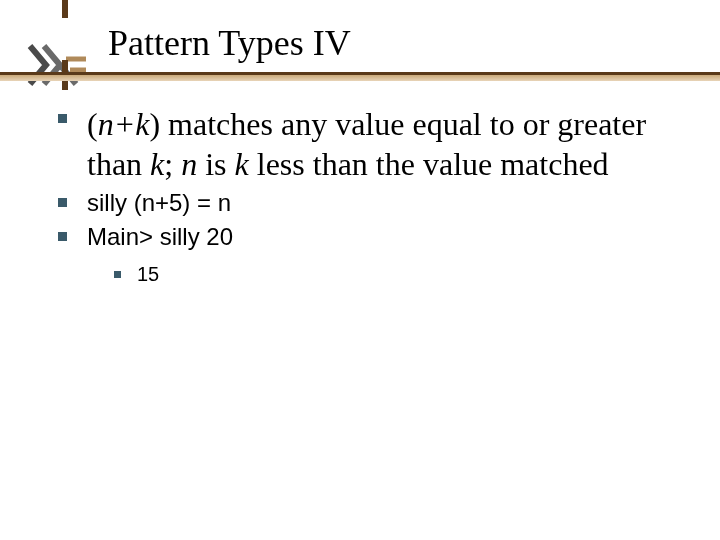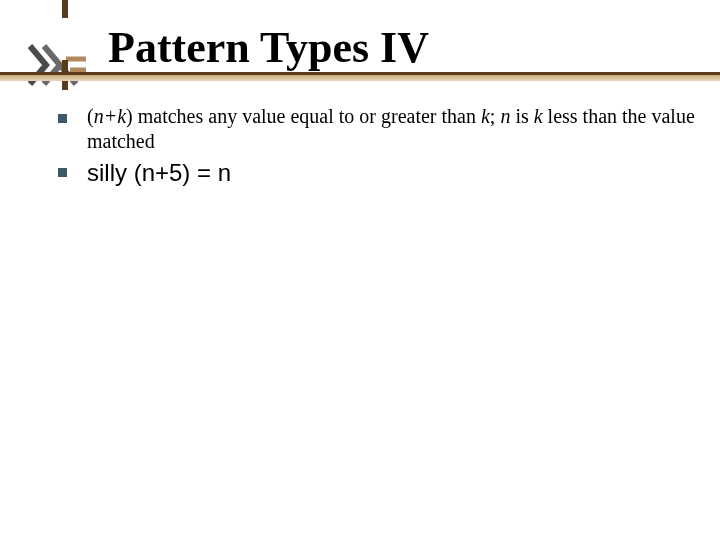--- a/index.html
+++ b/index.html
@@ -19,22 +19,22 @@
     box-sizing: border-box;
   }
   .header {
     position: relative;
     height: 88px;
   }
   .title {
     position: absolute;
     left: 108px;
     top: 22px;
-    font-size: 44px;
-    font-weight: 700;
+    font-size: 36px;
+    font-weight: 400;
     font-family: "Times New Roman", serif;
   }
   .underline-dark {
     position: absolute;
     left: 0;
     top: 72px;
     height: 3px;
     width: 720px;
     background: #5a3a1a;
   }
@@ -90,21 +90,21 @@
   }
   .sq-small {
     flex: 0 0 auto;
     width: 7px;
     height: 7px;
     background: #3a5a6a;
     margin-top: 9px;
     margin-right: 16px;
   }
   .li-text {
-    font-size: 20px;
+    font-size: 32px;
     line-height: 1.25;
     font-family: "Times New Roman", serif;
   }
   .li-text-sans {
     font-size: 24px;
     line-height: 1.25;
     font-family: Liberation Sans, sans-serif;
   }
   .sub {
     margin-left: 56px;
@@ -143,16 +143,24 @@
       <div class="li-text">
         <span>(</span><span class="ital">n</span><span class="ital">+</span><span class="ital">k</span><span>)</span><span> matches any value equal to or greater than </span><span class="ital">k</span><span>; </span><span class="ital">n</span><span> is </span><span class="ital">k</span><span> less than the value matched</span>
       </div>
     </div>
 
     <div class="bullet-row">
       <div class="sq"></div>
       <div class="li-text-sans">silly (n+5) = n</div>
     </div>
 
+    <div class="bullet-row">
+      <div class="sq"></div>
+      <div class="li-text-sans">Main&gt; silly 20</div>
+    </div>
 
+    <div class="bullet-row sub">
+      <div class="sq-small"></div>
+      <div class="li-text-sans">15</div>
+    </div>
 
   </div>
 </div>
 
 </body></html>

